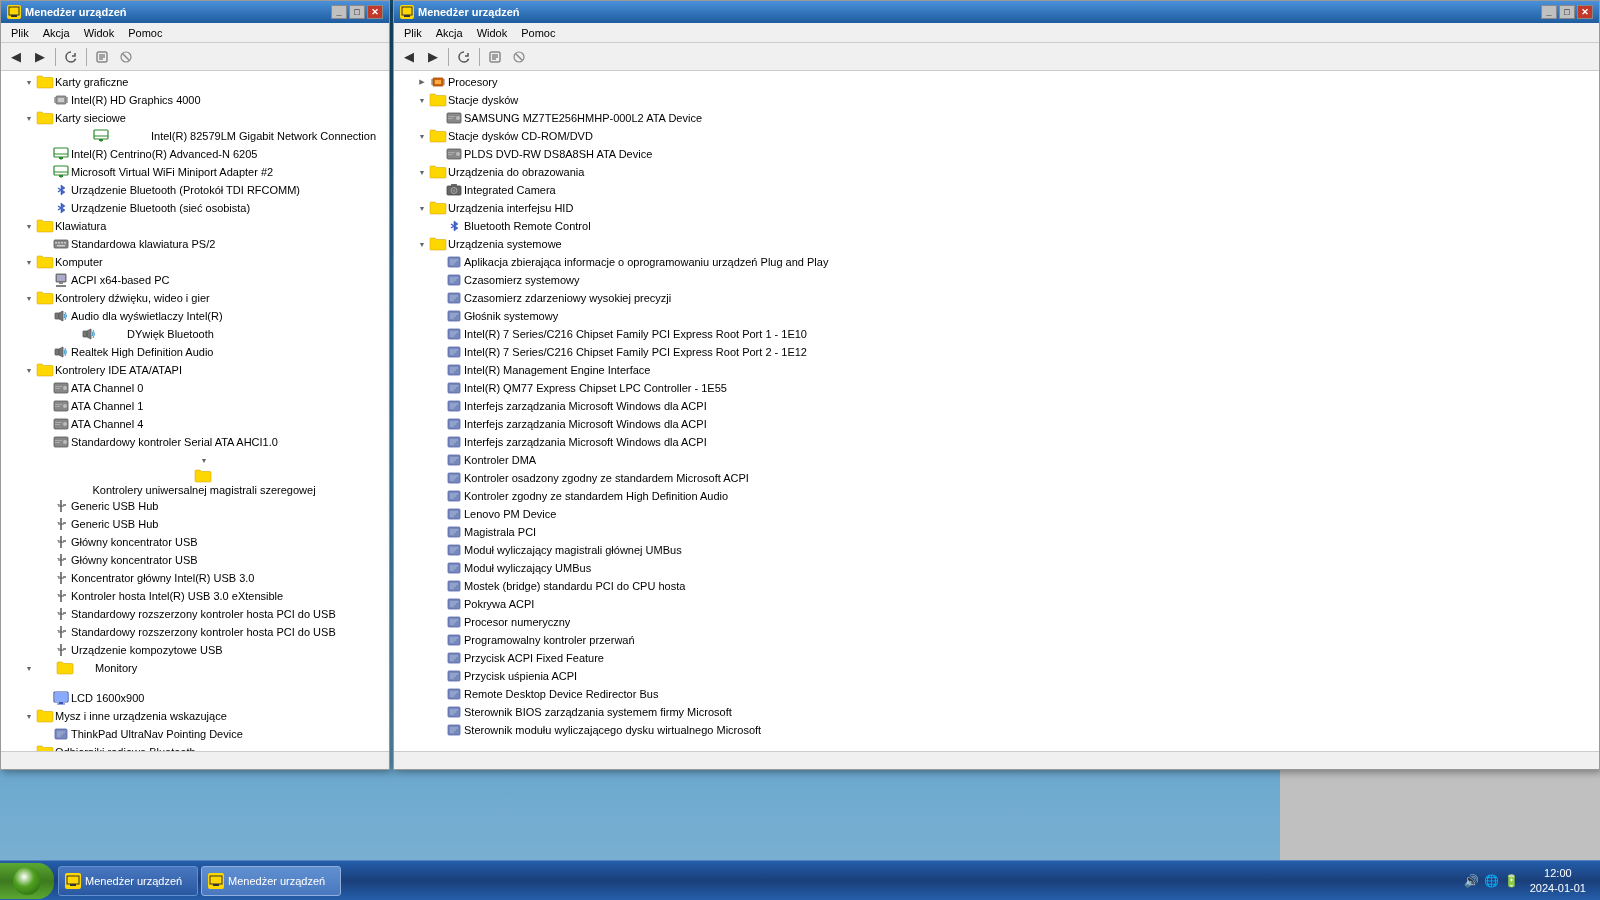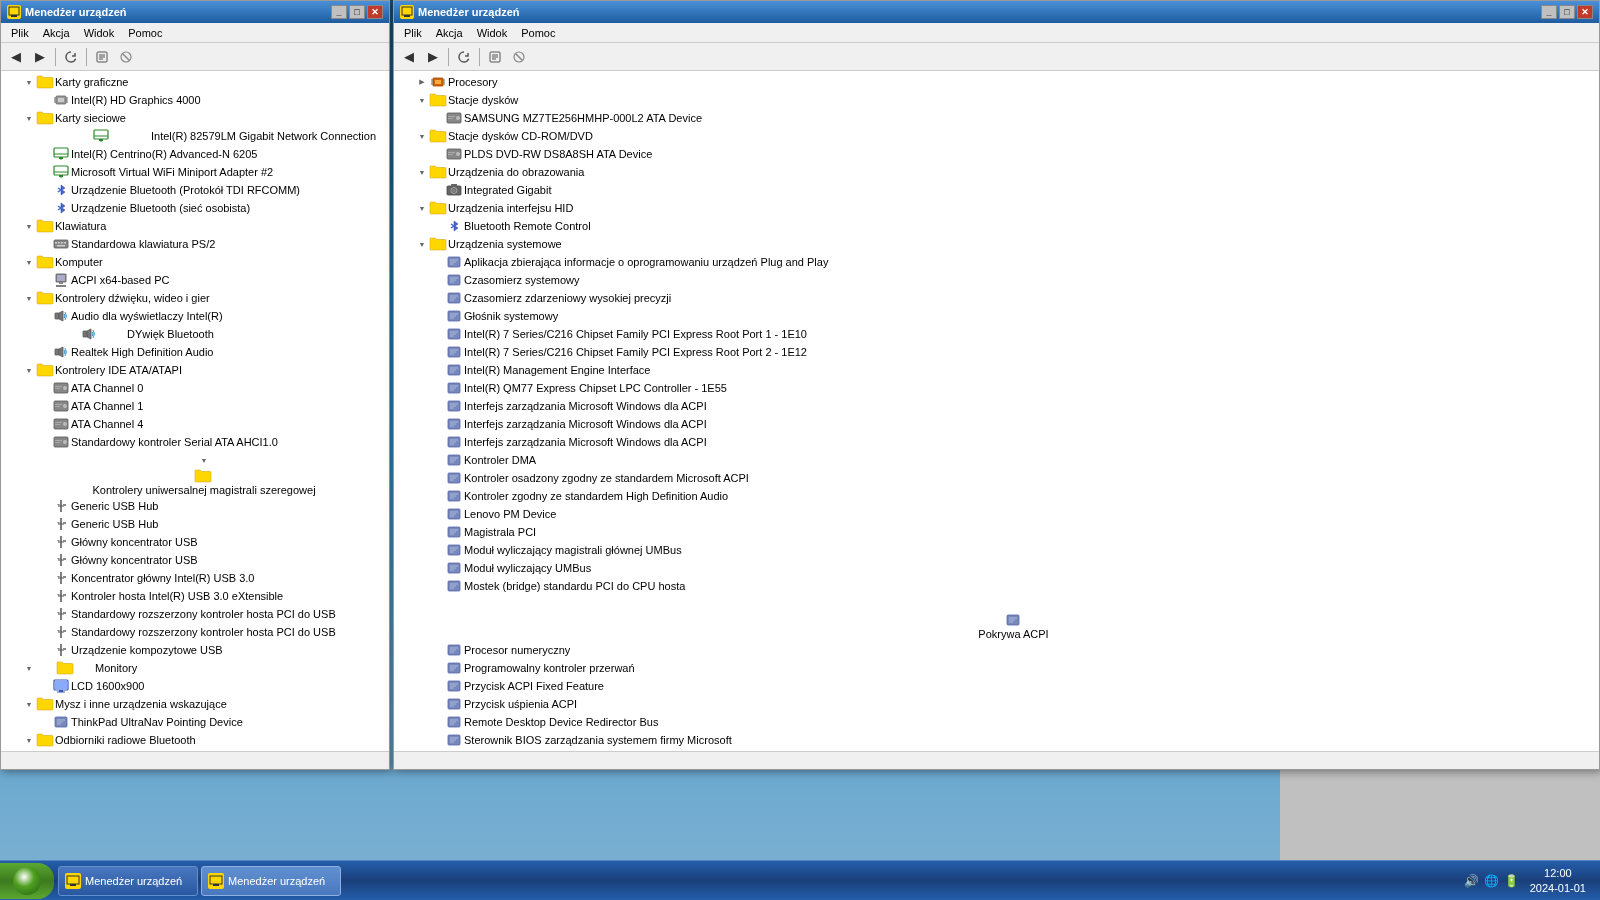--- a/index.html
+++ b/index.html
@@ -471,21 +471,21 @@
         </div>
         <div class="tree-item" style="padding-left: 18px; gap: 20px;">
           <span class="expand-btn expanded"></span>
           <span class="item-icon">
             <svg width="16" height="14" viewBox="0 0 16 14">
               <path d="M0 2 Q0 1 1 1 L5 1 L6.5 2.5 L15 2.5 Q16 2.5 16 3.5 L16 12 Q16 13 15 13 L1 13 Q0 13 0 12 Z" fill="#ffd700" stroke="#cc9900" stroke-width="0.5"></path>
             </svg>
           </span>
           <span class="item-label">Monitory</span>
         </div>
-        <div class="tree-item" style="padding-left: 34px;">
+        <div class="tree-item" style="padding-left: 34px; margin-top: 12px;">
           <span class="expand-btn leaf"></span>
           <span class="item-icon">
             <svg width="16" height="14" viewBox="0 0 16 14">
               <rect x="1" y="1" width="14" height="10" rx="1" fill="none" stroke="#3355bb" stroke-width="1.2"></rect>
               <rect x="2" y="2" width="12" height="8" fill="#88aaff"></rect>
               <rect x="6" y="11" width="4" height="2" fill="#3355bb"></rect>
               <line x1="4" y1="13" x2="12" y2="13" stroke="#3355bb" stroke-width="1"></line>
             </svg>
           </span>
           <span class="item-label">LCD 1600x900</span>
@@ -651,21 +651,21 @@
         <div class="tree-item" style="padding-left: 34px;">
           <span class="expand-btn leaf"></span>
           <span class="item-icon">
             <svg width="16" height="14" viewBox="0 0 16 14">
               <rect x="1" y="3" width="14" height="9" rx="1" fill="#666" stroke="#444" stroke-width="0.8"></rect>
               <circle cx="8" cy="7.5" r="3" fill="none" stroke="#aaa" stroke-width="1"></circle>
               <circle cx="8" cy="7.5" r="1.5" fill="#888"></circle>
               <rect x="5" y="1" width="6" height="2.5" rx="0.5" fill="#666"></rect>
             </svg>
           </span>
-          <span class="item-label">Integrated Gigabit</span>
+          <span class="item-label">Integrated Camera</span>
         </div>
         <div class="tree-item" style="padding-left: 18px;">
           <span class="expand-btn expanded"></span>
           <span class="item-icon">
             <svg width="16" height="14" viewBox="0 0 16 14">
               <path d="M0 2 Q0 1 1 1 L5 1 L6.5 2.5 L15 2.5 Q16 2.5 16 3.5 L16 12 Q16 13 15 13 L1 13 Q0 13 0 12 Z" fill="#ffd700" stroke="#cc9900" stroke-width="0.5"></path>
             </svg>
           </span>
           <span class="item-label">Urządzenia interfejsu HID</span>
         </div>
@@ -910,21 +910,21 @@
           <span class="item-icon">
             <svg width="16" height="14" viewBox="0 0 16 14">
               <rect x="2" y="2" width="12" height="10" rx="1" fill="#7788bb" stroke="#5566aa" stroke-width="0.8"></rect>
               <line x1="4" y1="5" x2="12" y2="5" stroke="#aabbdd" stroke-width="1"></line>
               <line x1="4" y1="7" x2="10" y2="7" stroke="#aabbdd" stroke-width="1"></line>
               <line x1="4" y1="9" x2="8" y2="9" stroke="#aabbdd" stroke-width="1"></line>
             </svg>
           </span>
           <span class="item-label">Mostek (bridge) standardu PCI do CPU hosta</span>
         </div>
-        <div class="tree-item" style="padding-left: 34px; flex-direction: column;">
+        <div class="tree-item" style="padding-left: 34px;">
           <span class="expand-btn leaf"></span>
           <span class="item-icon">
             <svg width="16" height="14" viewBox="0 0 16 14">
               <rect x="2" y="2" width="12" height="10" rx="1" fill="#7788bb" stroke="#5566aa" stroke-width="0.8"></rect>
               <line x1="4" y1="5" x2="12" y2="5" stroke="#aabbdd" stroke-width="1"></line>
               <line x1="4" y1="7" x2="10" y2="7" stroke="#aabbdd" stroke-width="1"></line>
               <line x1="4" y1="9" x2="8" y2="9" stroke="#aabbdd" stroke-width="1"></line>
             </svg>
           </span>
           <span class="item-label">Pokrywa ACPI</span>

